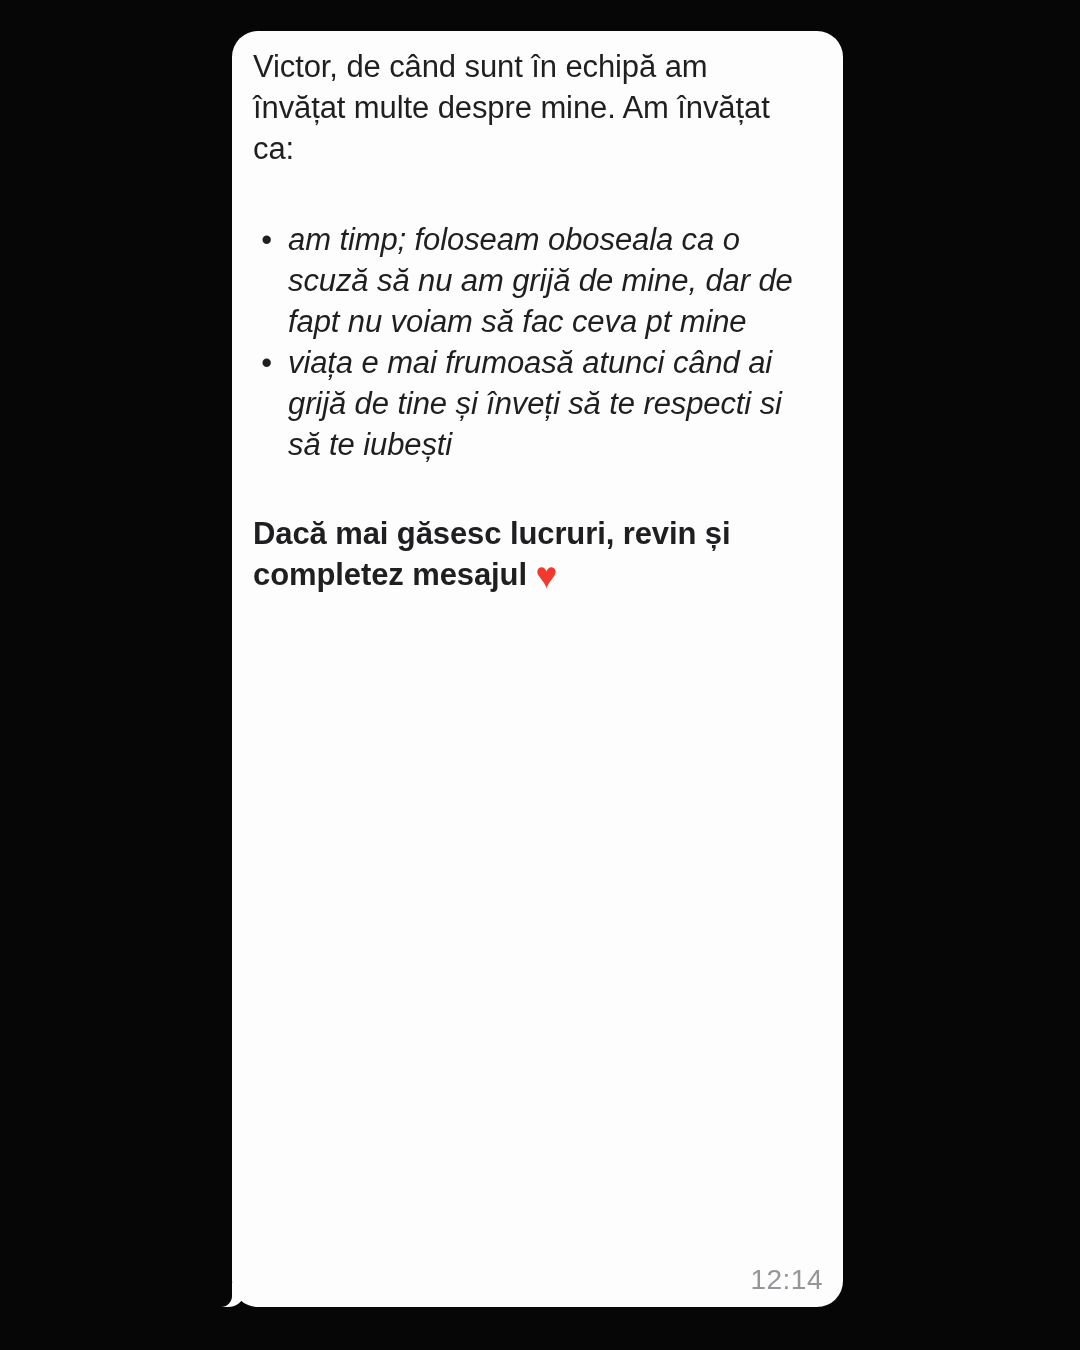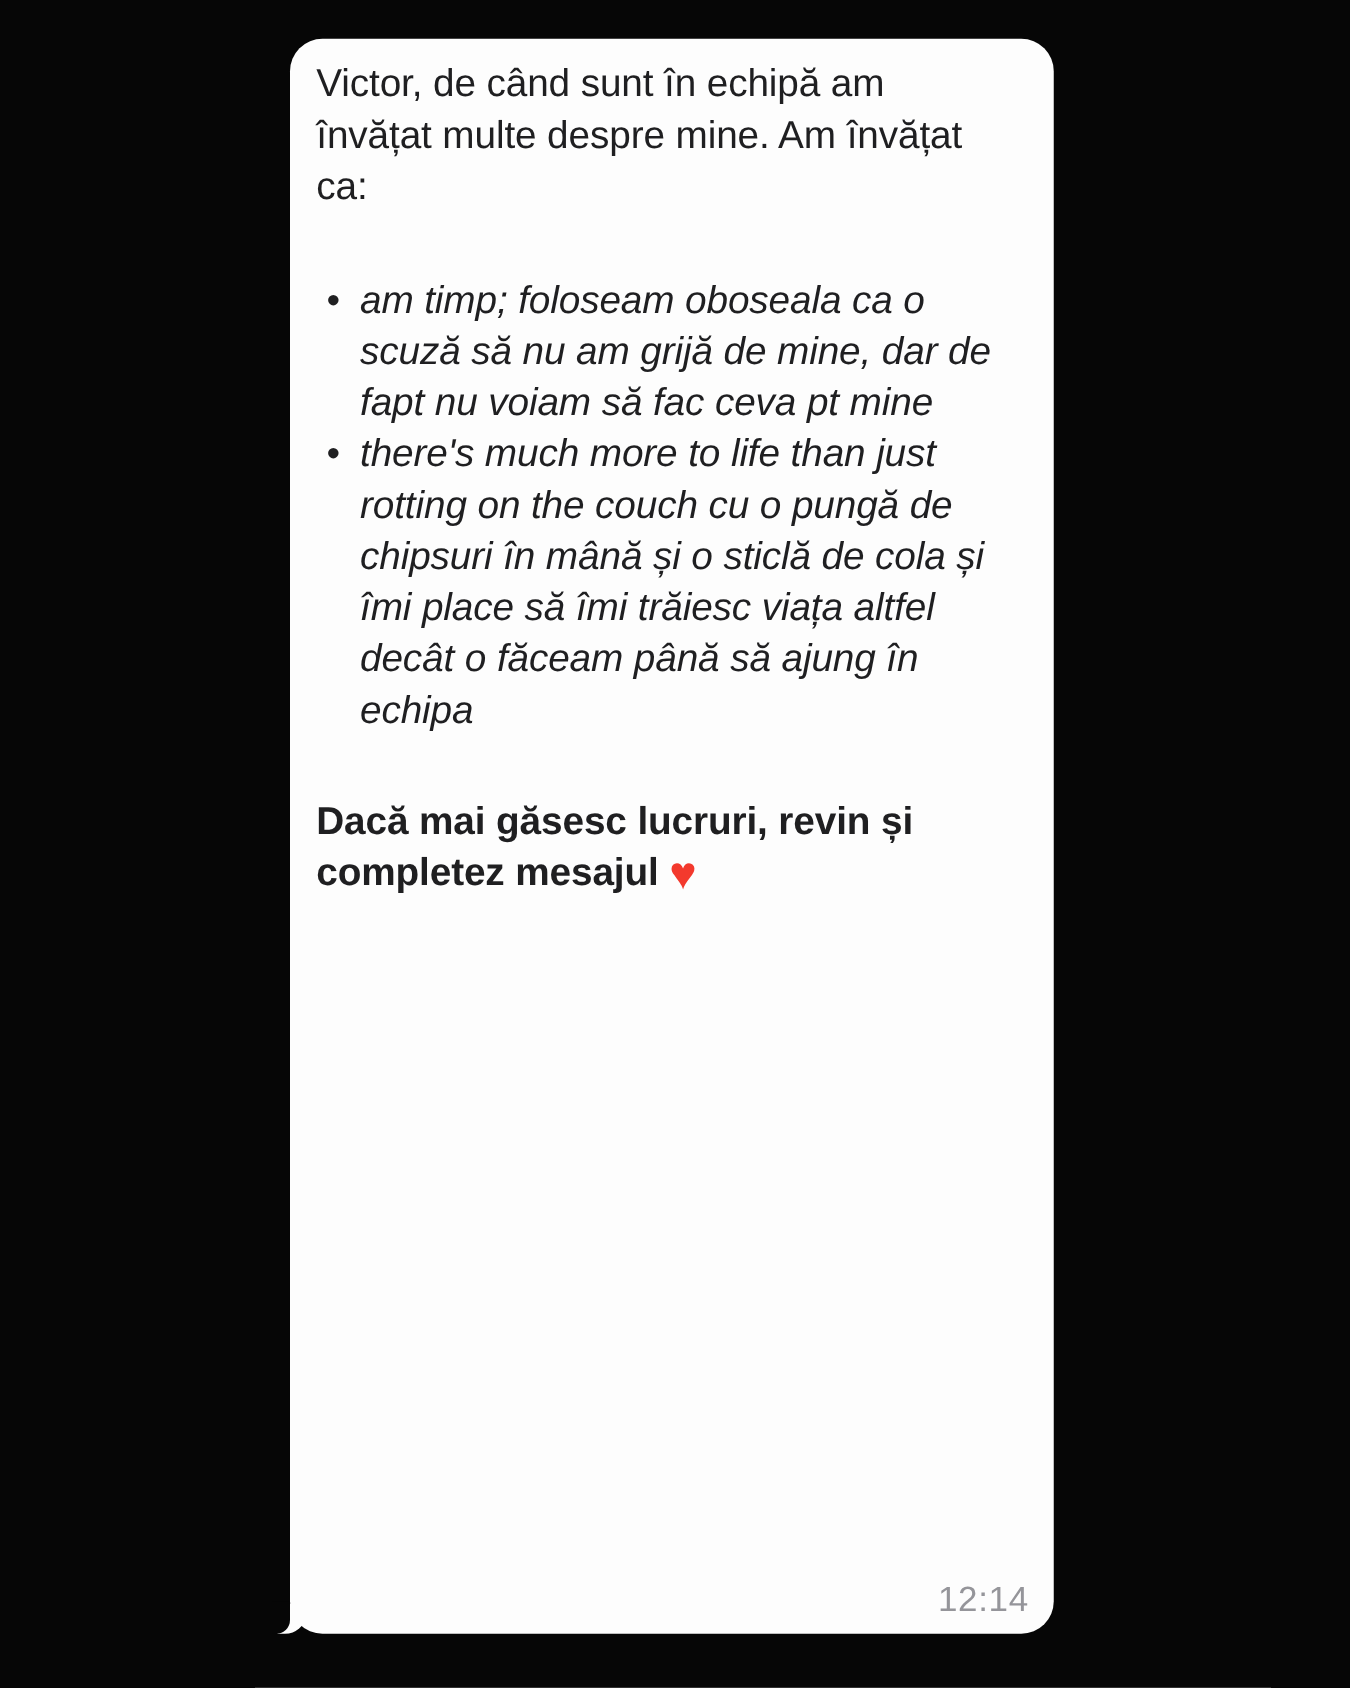--- a/index.html
+++ b/index.html
@@ -7,20 +7,21 @@
     padding: 0;
     background: #060606;
   }
   .stage {
     position: relative;
     width: 1080px;
     height: 1350px;
     background: #060606;
     overflow: hidden;
     font-family: "Liberation Sans", "DejaVu Sans", sans-serif;
+    border-radius: 14px;
   }
   .bubble {
     position: absolute;
     left: 232px;
     top: 31px;
     width: 611px;
     height: 1276px;
     box-sizing: border-box;
     background: #fdfdfd;
     border-radius: 26px;
@@ -100,24 +101,21 @@
 
 <div class="stage">
   <div class="bubble">
     <p class="msg-text intro">Victor, de când sunt în echipă am
 învățat multe despre mine. Am învățat
 ca:</p>
     <ul class="bullet-list">
       <li>am timp; foloseam oboseala ca o
 scuză să nu am grijă de mine, dar de
 fapt nu voiam să fac ceva pt mine</li>
-      <li>there's much more to life than just
-rotting on the couch cu o pungă de
-chipsuri în mână și o sticlă de cola și
-îmi place să îmi trăiesc viața altfel
-decât o făceam până să ajung în
-echipa</li>
+      <li>viața e mai frumoasă atunci când ai
+grijă de tine și înveți să te respecti si
+să te iubești</li>
     </ul>
     <p class="msg-text closing"><span>Dacă mai găsesc lucruri, revin și
 completez mesajul</span> <span class="heart">♥</span></p>
     <span class="timestamp">12:14</span>
   </div>
 </div>
 
 </body></html>

